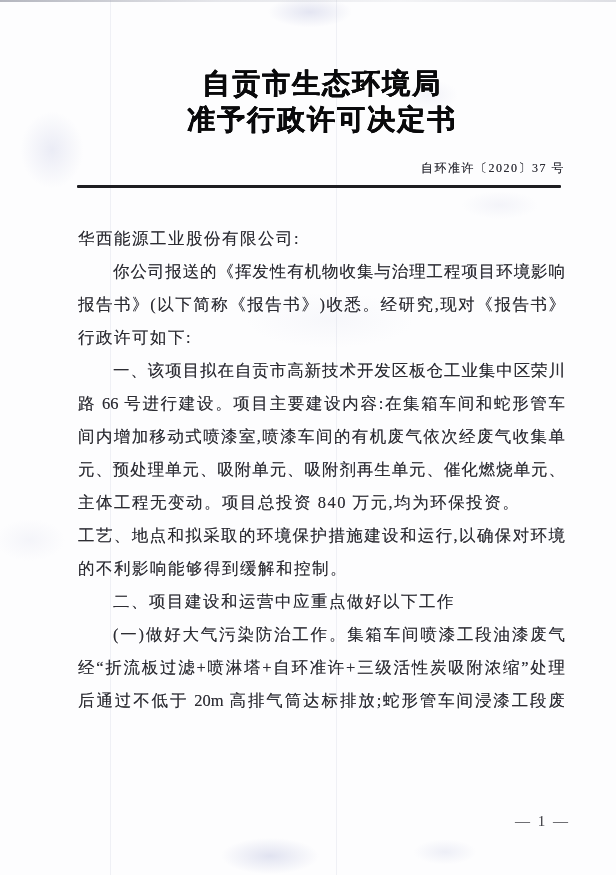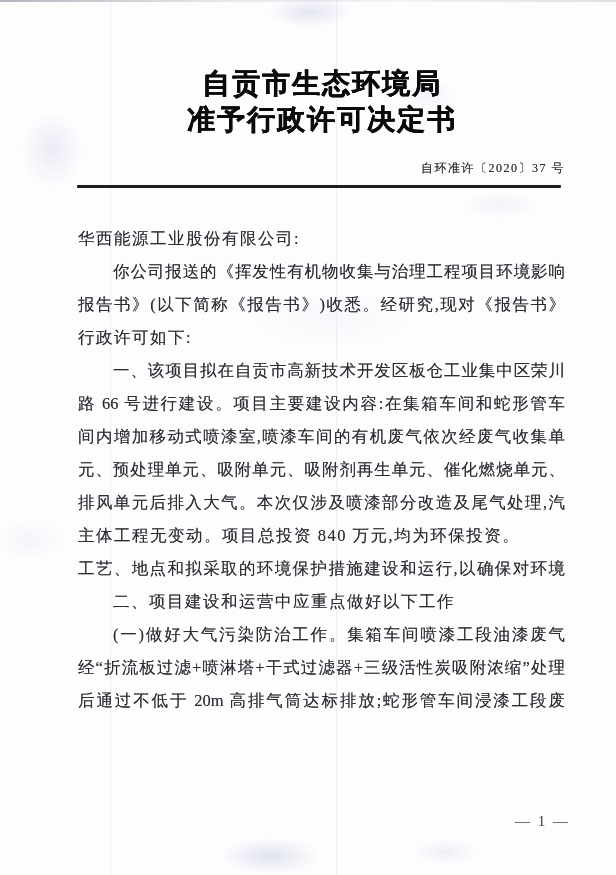--- a/index.html
+++ b/index.html
@@ -74,32 +74,32 @@
       <div class="line">行政许可如下:</div>
 
       <div class="line ind j">一、该项目拟在自贡市高新技术开发区板仓工业集中区荣川</div>
 
       <div class="line j">路 66 号进行建设。项目主要建设内容:在集箱车间和蛇形管车</div>
 
       <div class="line j">间内增加移动式喷漆室,喷漆车间的有机废气依次经废气收集单</div>
 
       <div class="line j">元、预处理单元、吸附单元、吸附剂再生单元、催化燃烧单元、</div>
 
-      <div class="line j">排风单元后排入大气。本次仅涉及喷漆部分改造及尾气处理,汽</div>
 
 
       <div class="line">主体工程无变动。项目总投资 840 万元,均为环保投资。</div>
 
 
       <div class="line j">工艺、地点和拟采取的环境保护措施建设和运行,以确保对环境</div>
 
+      <div class="line">的不利影响能够得到缓解和控制。</div>
 
       <div class="line ind">二、项目建设和运营中应重点做好以下工作</div>
 
       <div class="line ind j">(一)做好大气污染防治工作。集箱车间喷漆工段油漆废气</div>
 
-      <div class="line j">经“折流板过滤+喷淋塔+干式过滤器+三级活性炭吸附浓缩”处理</div>
+      <div class="line j">经“折流板过滤+喷淋塔+自环准许+三级活性炭吸附浓缩”处理</div>
 
       <div class="line j">后通过不低于 20m 高排气筒达标排放;蛇形管车间浸漆工段废</div>
     </div>
 
   <div class="page-number">— 1 —</div>
 </div>
 
 </body></html>

